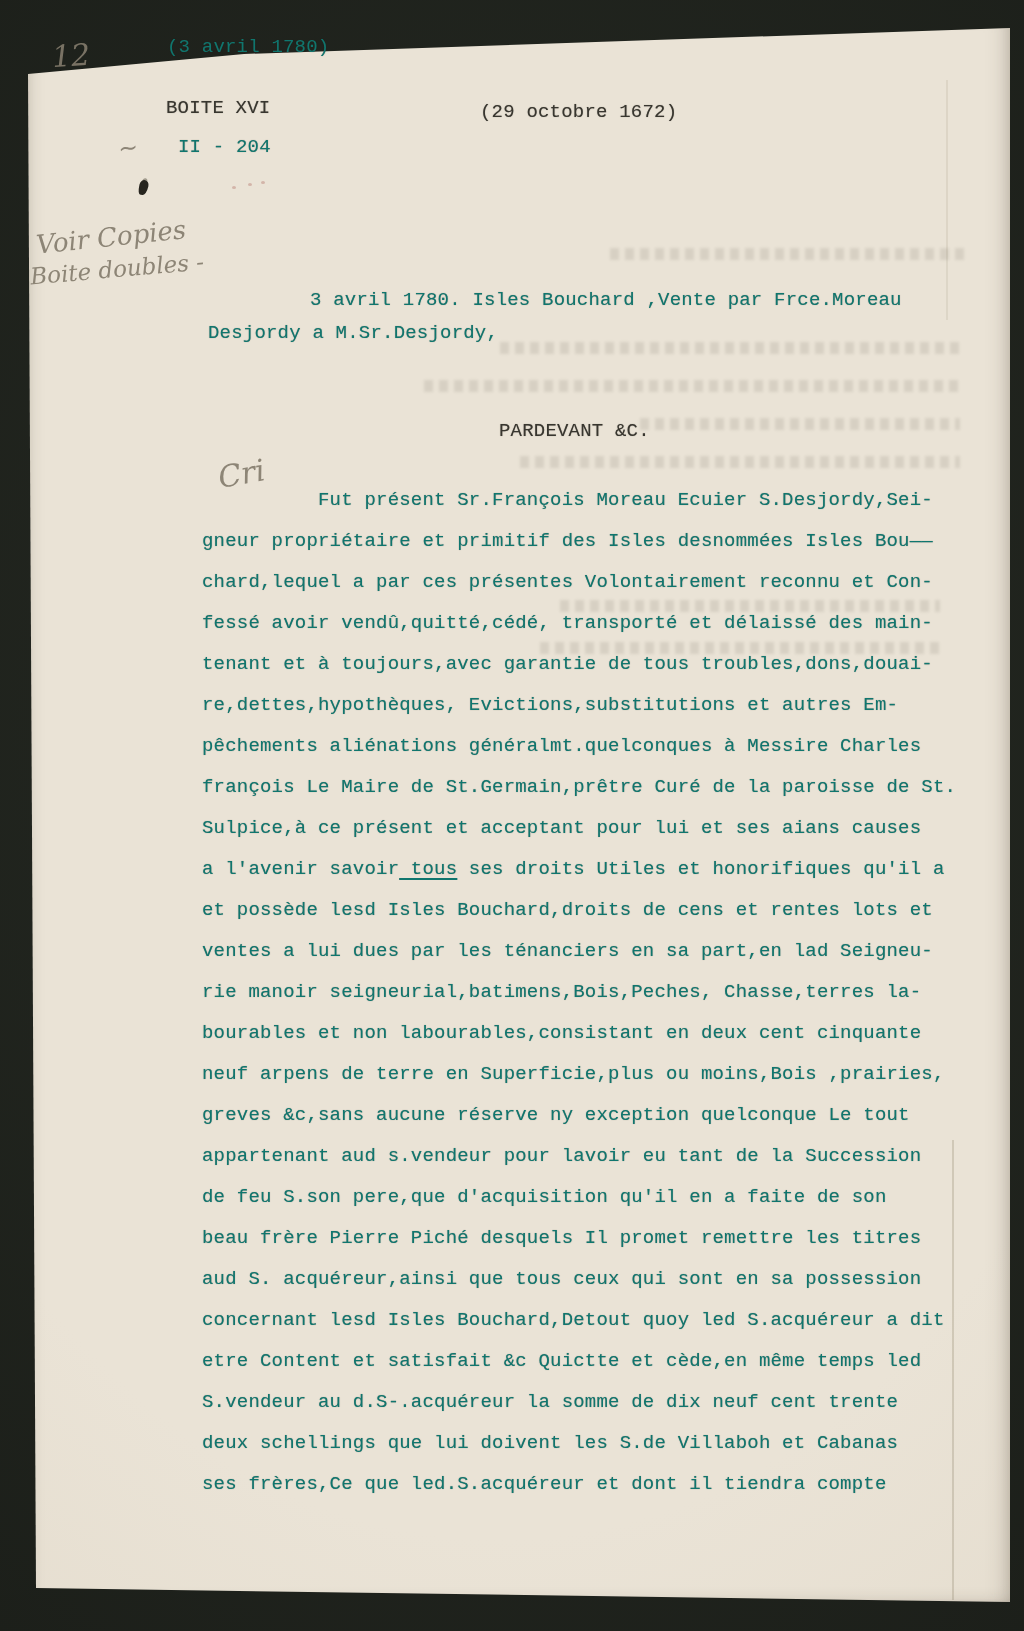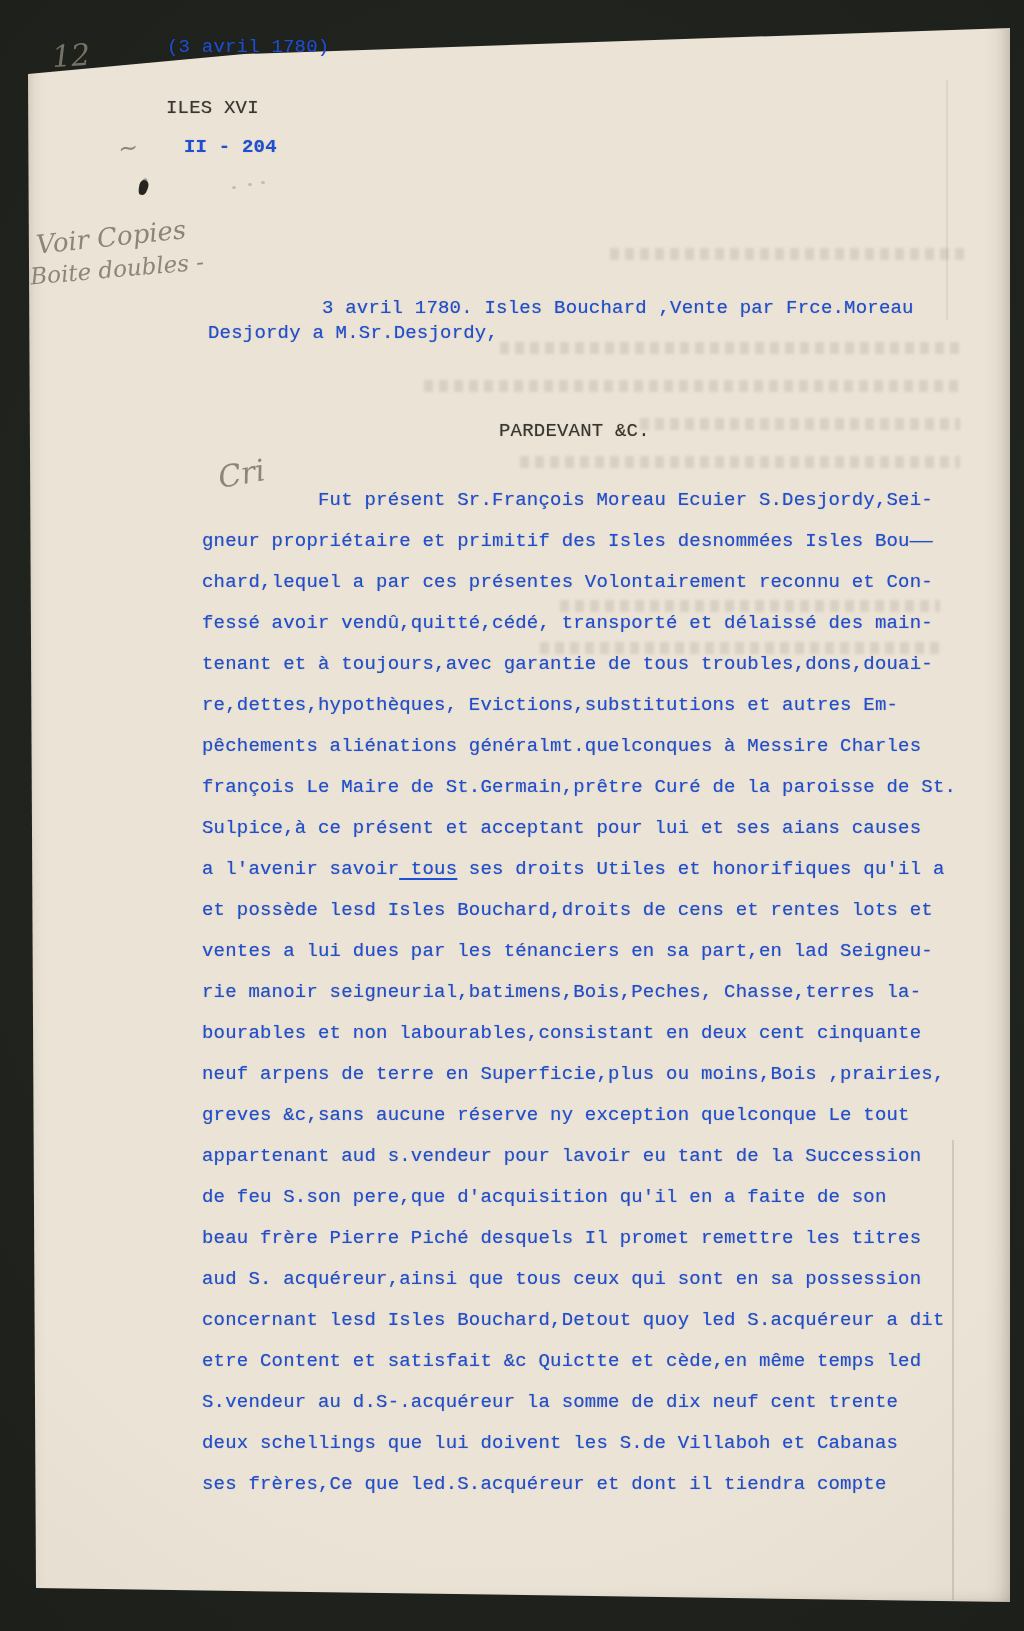--- a/index.html
+++ b/index.html
@@ -22,21 +22,21 @@
     border-radius:60% 55% 55% 30%/40% 40% 70% 60%;transform:rotate(12deg);
     box-shadow:0 -4px 0 -2px rgba(90,85,70,.5);
   }
   .speck{position:absolute;background:rgba(170,95,85,.35);width:4px;height:3px;border-radius:50%;filter:blur(.5px);}
   
   .bleed{
     position:absolute;height:12px;opacity:.15;filter:blur(1.6px);
     background:repeating-linear-gradient(90deg,#6f6a5c 0 9px,transparent 9px 15px);
   }
   .typed{
-    position:absolute;color:#1d4ed8;font-size:19px;letter-spacing:.2px;white-space:pre;
+    position:absolute;color:#0f766e;font-size:19px;letter-spacing:.2px;white-space:pre;
     text-shadow:0 0 1px rgba(50,46,40,.45);
   }
   .typed.dark{color:#38362f;}
   .title-block{line-height:28px;}
   .title-block .l2{text-align:center;}
   .body-block{line-height:41px;}
   .tline{white-space:pre;}
   .u{text-decoration:underline;text-underline-offset:4px;text-decoration-thickness:1.5px;text-align:center;}
   .hw{
     position:absolute;color:#837b6c;font-family:"DejaVu Serif",serif;font-style:italic;
@@ -66,22 +66,23 @@
 <div class="speck" style="left:261px;top:181px;"></div>
 
 <div class="hw" style="left:52px;top:38px;font-size:30px;transform:rotate(-4deg);">12</div>
 <div class="tick" style="left:118px;top:134px;font-size:24px;transform:rotate(-8deg);">~</div>
 <div class="hw" style="left:36px;top:222px;font-size:26px;transform:rotate(-6deg);">Voir Copies</div>
 <div class="hw" style="left:30px;top:256px;font-size:23px;transform:rotate(-5deg);">Boite doubles -</div>
 <div class="hw" style="left:218px;top:456px;font-size:30px;transform:rotate(-10deg);">Cri</div>
 
 <div class="typed" style="left:167px;top:36px;">(3 avril 1780)</div>
 <div class="typed dark title-block" style="left:480px;top:42px;">
+  <div class="l2">(29 octobre 1672)</div>
 </div>
-<div class="typed dark" style="left:166px;top:97px;">ILES XVI</div>
-<div class="typed" style="left:184px;top:136px;font-weight:bold;">II - 204</div>
+<div class="typed dark" style="left:166px;top:97px;">BOITE XVI</div>
+<div class="typed" style="left:178px;top:136px;">II - 204</div>
 
-<div class="typed" style="left:322px;top:289px;margin-top:8px;">3 avril 1780. Isles Bouchard ,Vente par Frce.Moreau</div>
+<div class="typed" style="left:310px;top:289px;">3 avril 1780. Isles Bouchard ,Vente par Frce.Moreau</div>
 <div class="typed" style="left:208px;top:322px;">Desjordy a M.Sr.Desjordy,</div>
 
 <div class="typed dark" style="left:463px;top:420px;margin-left:36px;">PARDEVANT &amp;C.</div>
 
 <div class="typed body-block" style="left:202px;top:480px;width:790px;"><div class="tline">          Fut présent Sr.François Moreau Ecuier S.Desjordy,Sei-</div><div class="tline">gneur propriétaire et primitif des Isles desnommées Isles Bou——</div><div class="tline">chard,lequel a par ces présentes Volontairement reconnu et Con-</div><div class="tline">fessé avoir vendû,quitté,cédé, transporté et délaissé des main-</div><div class="tline">tenant et à toujours,avec garantie de tous troubles,dons,douai-</div><div class="tline">re,dettes,hypothèques, Evictions,substitutions et autres Em-</div><div class="tline">pêchements aliénations généralmt.quelconques à Messire Charles</div><div class="tline">françois Le Maire de St.Germain,prêtre Curé de la paroisse de St.</div><div class="tline">Sulpice,à ce présent et acceptant pour lui et ses aians causes</div><div class="tline"><span>a l'avenir savoir</span><span class="u"> tous</span><span> ses droits Utiles et honorifiques qu'il a</span></div><div class="tline">et possède lesd Isles Bouchard,droits de cens et rentes lots et</div><div class="tline">ventes a lui dues par les ténanciers en sa part,en lad Seigneu-</div><div class="tline">rie manoir seigneurial,batimens,Bois,Peches, Chasse,terres la-</div><div class="tline">bourables et non labourables,consistant en deux cent cinquante</div><div class="tline">neuf arpens de terre en Superficie,plus ou moins,Bois ,prairies,</div><div class="tline">greves &amp;c,sans aucune réserve ny exception quelconque Le tout</div><div class="tline">appartenant aud s.vendeur pour lavoir eu tant de la Succession</div><div class="tline">de feu S.son pere,que d'acquisition qu'il en a faite de son</div><div class="tline">beau frère Pierre Piché desquels Il promet remettre les titres</div><div class="tline">aud S. acquéreur,ainsi que tous ceux qui sont en sa possession</div><div class="tline">concernant lesd Isles Bouchard,Detout quoy led S.acquéreur a dit</div><div class="tline">etre Content et satisfait &amp;c Quictte et cède,en même temps led</div><div class="tline">S.vendeur au d.S-.acquéreur la somme de dix neuf cent trente</div><div class="tline">deux schellings que lui doivent les S.de Villaboh et Cabanas</div><div class="tline">ses frères,Ce que led.S.acquéreur et dont il tiendra compte</div></div>
 
 </body></html>

